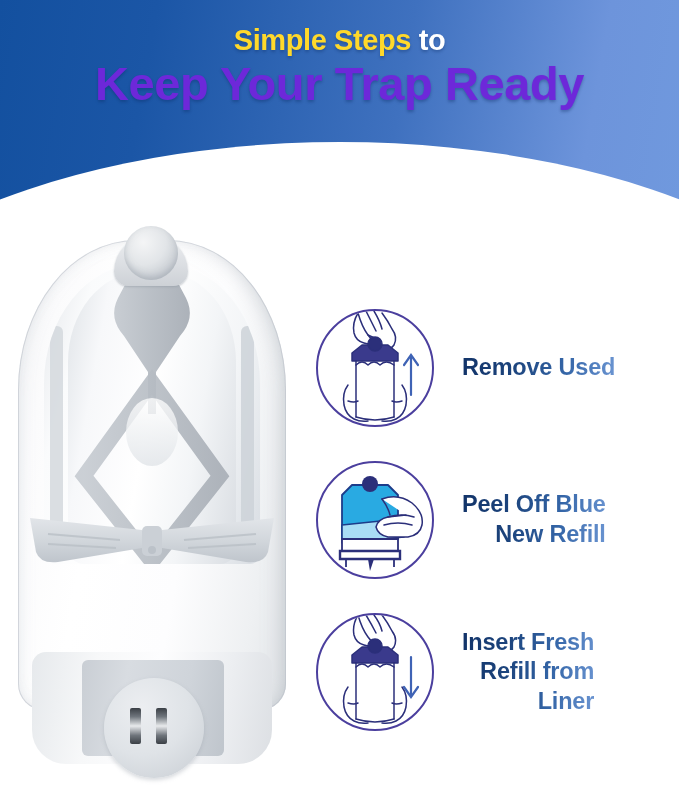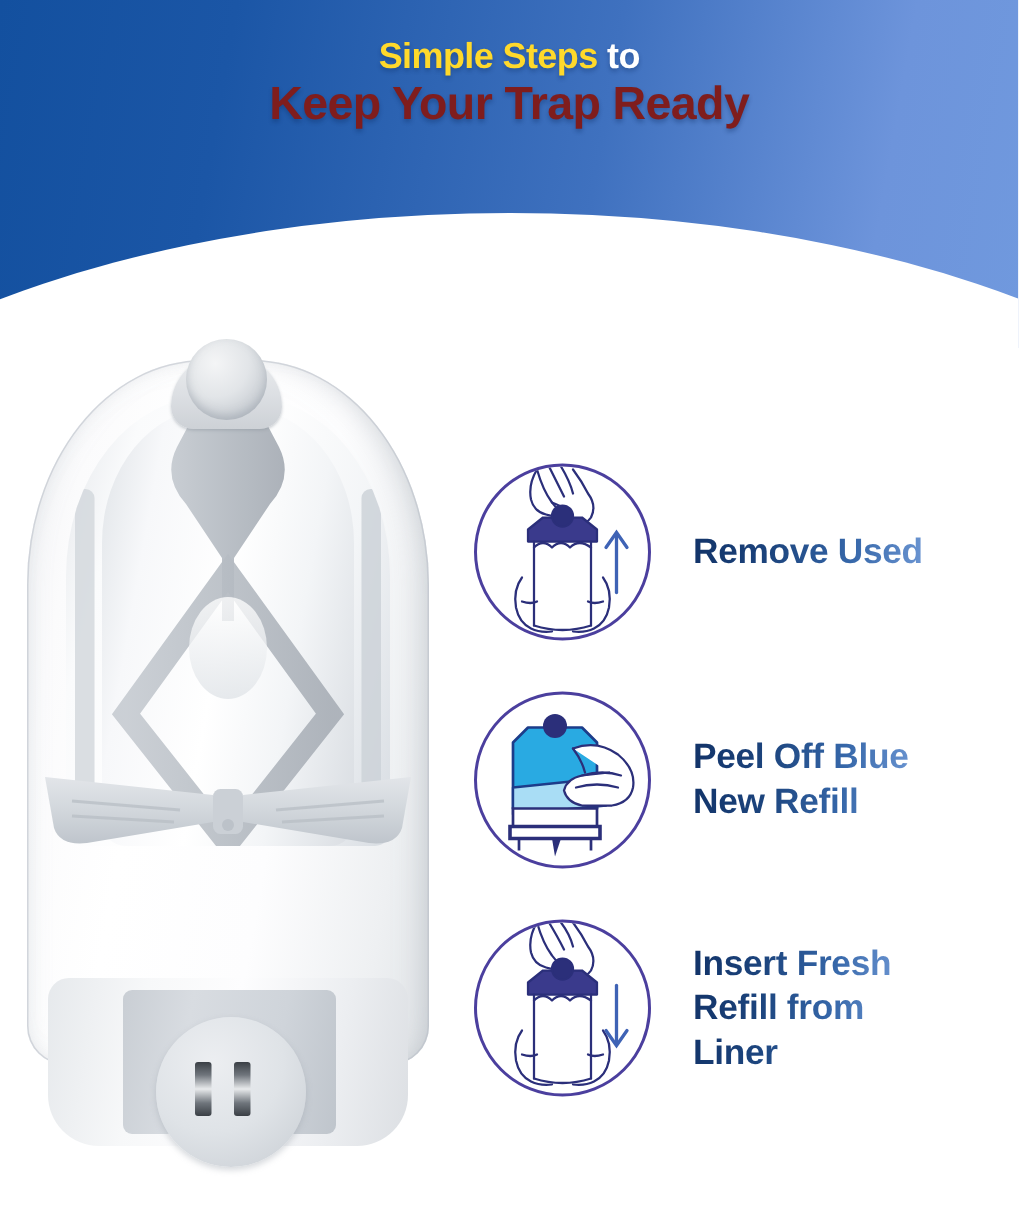--- a/index.html
+++ b/index.html
@@ -44,22 +44,22 @@
     width: 679px;
     text-align: center;
     z-index: 4;
   }
   .title-line {
     font-weight: bold;
     letter-spacing: -0.4px;
     line-height: 1.14;
     text-shadow: 0 2px 3px rgba(10,40,90,0.33);
   }
-  .title-line-1 { font-size: 24px; }
-  .title-line-2 { font-size: 31px; color: #7f1d1d; }
+  .title-line-1 { font-size: 29px; }
+  .title-line-2 { font-size: 47px; color: #6d28d9; }
   .t-yellow { color: #ffd92b; }
   .t-white  { color: #ffffff; }
 
   
   .device {
     position: absolute;
     left: 8px;
     top: 222px;
     width: 292px;
     height: 580px;
@@ -174,20 +174,21 @@
     position: absolute;
     left: 316px;
     top: 292px;
     width: 360px;
   }
   .step-row {
     position: relative;
     display: flex;
     align-items: center;
     height: 152px;
+    text-align: right;
   }
   .step-icon {
     flex: 0 0 auto;
     width: 118px;
     height: 118px;
     border-radius: 50%;
     border: 2px solid #4b3f9e;
     box-sizing: border-box;
     position: relative;
     overflow: hidden;

